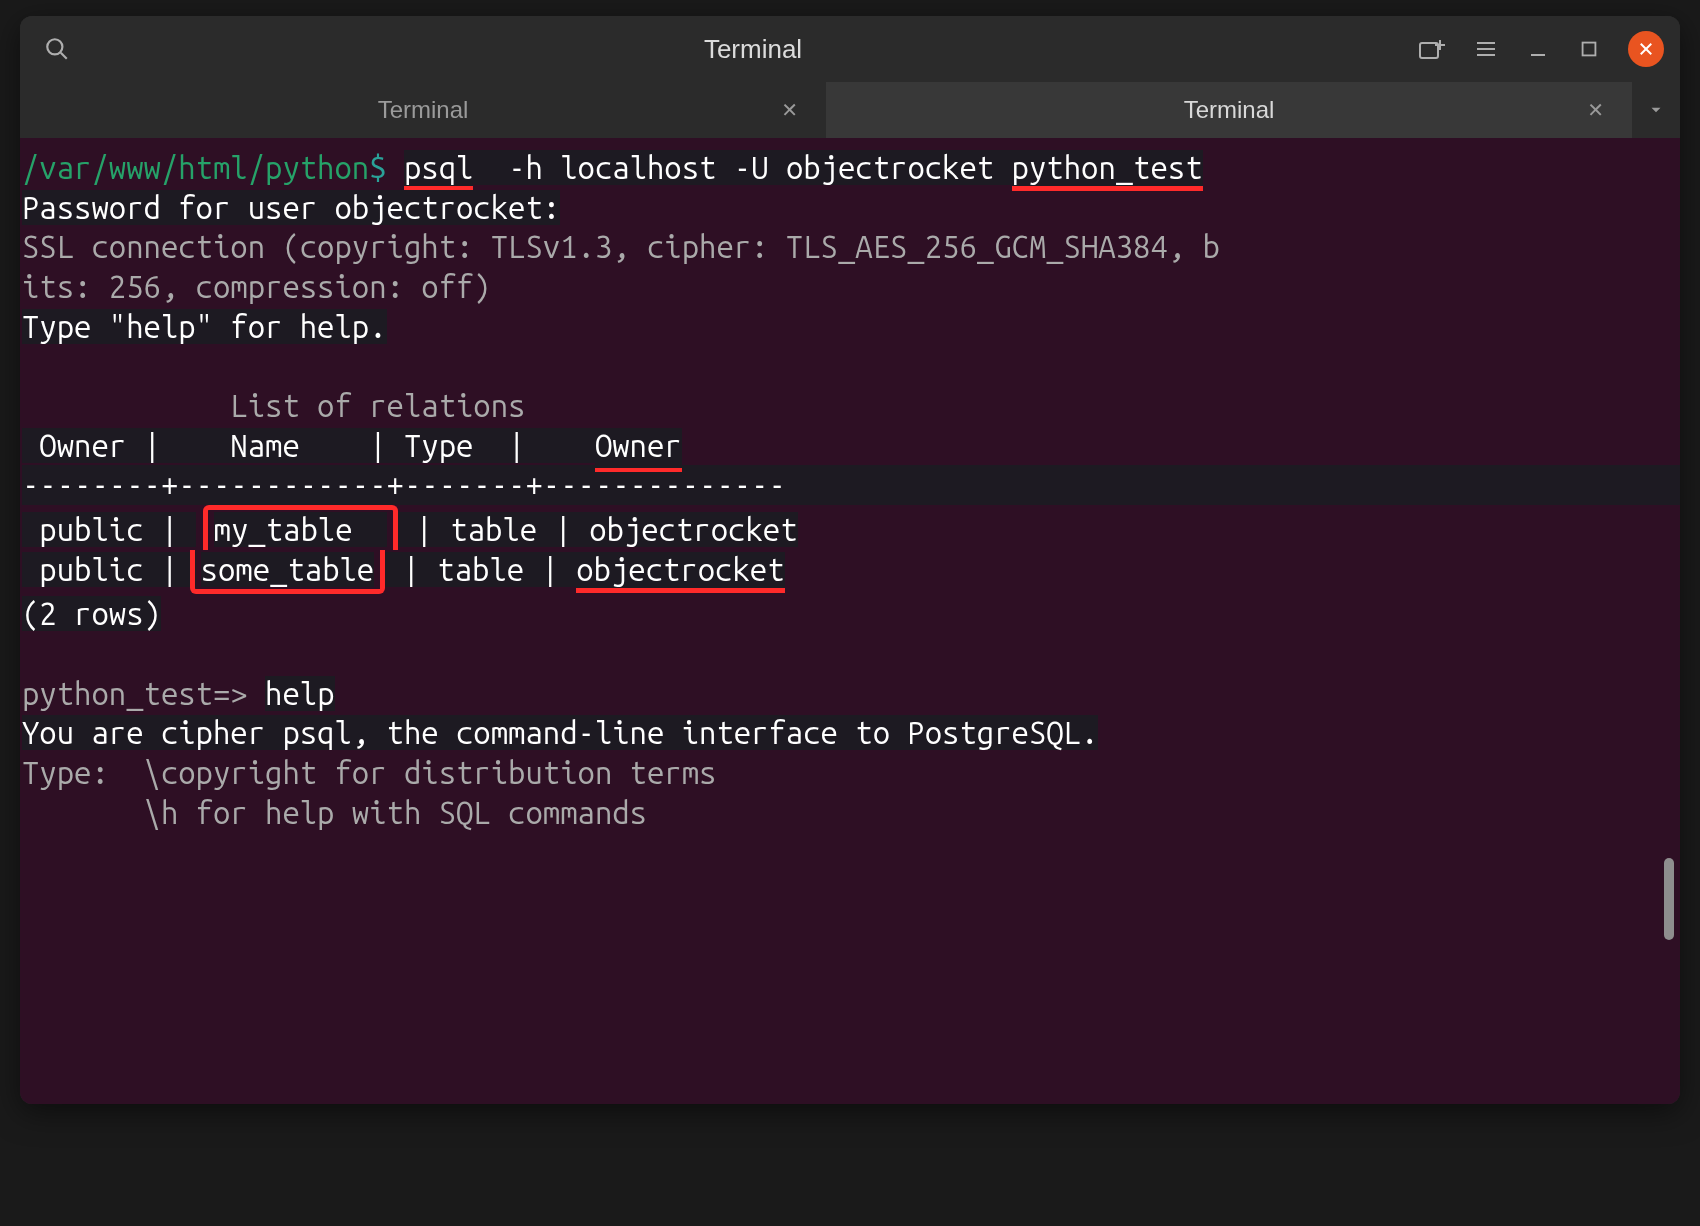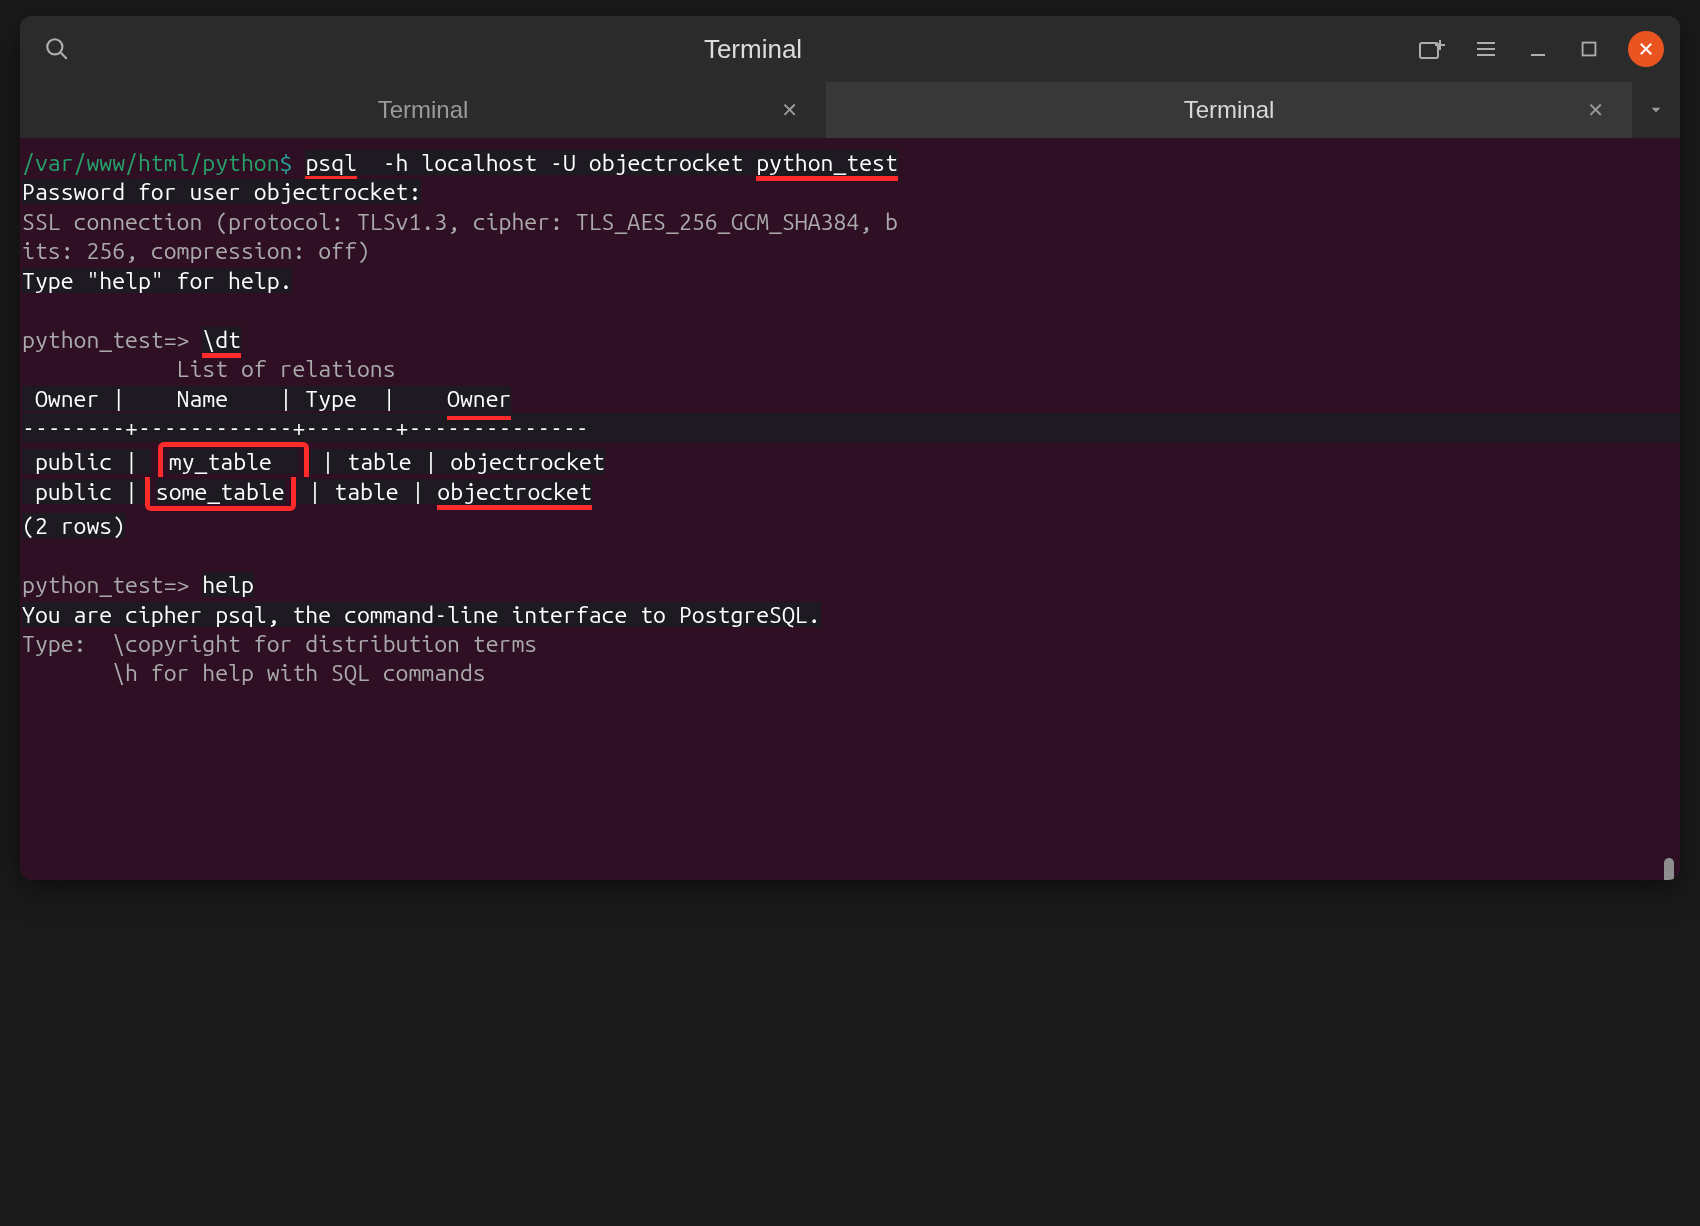--- a/index.html
+++ b/index.html
@@ -1,18 +1,18 @@
 <!DOCTYPE html>
 <html><head>
 <meta charset="utf-8">
 <style>
   * { margin: 0; padding: 0; box-sizing: border-box; }
   html, body { width: 1700px; height: 1226px; background: #1a1a1a; font-family: sans-serif; overflow: hidden; }
   .window {
-    position: absolute; left: 20px; top: 16px; width: 1660px; height: 864px;
+    position: absolute; left: 20px; top: 16px; width: 1660px; height: 1088px;
     background: #2b2b2b; border-radius: 12px; overflow: hidden;
     box-shadow: 0 8px 30px rgba(0,0,0,0.5);
   }
   
   .titlebar {
     height: 66px; background: #2b2b2b; display: flex; align-items: center; padding: 0 8px;
   }
   .titlebar .left { width: 60px; display:flex; align-items:center; justify-content:flex-start; padding-left:16px; color:#9a9a9a; }
   .titlebar .center { flex:1; text-align:center; color:#dcdcdc; font-size:26px; font-weight:500; }
   .titlebar .right { display:flex; align-items:center; gap:28px; padding-right:8px; }
@@ -34,21 +34,21 @@
     color:#9a9a9a; font-size:20px; cursor:pointer;
   }
   .tabbar .dropdown {
     width:48px; display:flex; align-items:center; justify-content:center;
     color:#9a9a9a; cursor:pointer; background:#2b2b2b;
   }
   
   .termbody {
     position:relative; background:#2e0f24; height: calc(100% - 122px);
     font-family: "Ubuntu Mono","DejaVu Sans Mono","Menlo","Consolas",monospace;
-    font-size:23px; line-height:1.28; color:#d9d9d9; padding: 10px 0 0 2px;
+    font-size:31px; line-height:1.28; color:#d9d9d9; padding: 10px 0 0 2px;
     overflow:hidden;
   }
   .termbody .line { white-space: pre; }
   .prompt-path { color:#26a269; }
   .prompt-sym  { color:#2aa198; }
   .dim { color:#aaaaaa; }
   .bright { color:#ffffff; }
   .bg-hl { background:#1d1a22; }
   .underline-red { border-bottom:5px solid #ff2a2a; padding-bottom:1px; }
   .underline-red-thin { border-bottom:4px solid #ff2a2a; padding-bottom:5px; }
@@ -122,25 +122,24 @@
     <div class="dropdown">
       <svg width="18" height="18" viewBox="0 0 24 24" fill="#9a9a9a">
           <path d="M6 9l6 6 6-6z"></path>
         </svg>
     </div>
   </div>
 
   <div class="termbody">
     <div class="line"><span class="prompt-path">/var/www/html/python</span><span class="prompt-sym">$</span><span class="bright"> </span><span class="bright bg-hl underline-red">psql</span><span class="bright bg-hl">  -h localhost -U objectrocket </span><span class="bright bg-hl underline-red">python_test</span></div>
     <div class="line"><span class="bright bg-hl">Password for user objectrocket:</span></div>
-    <div class="line dim">SSL connection (protocol: TLSv1.3, cipher: TLS_AES_256_GCM_SHA384, b</div>
+    <div class="line dim">SSL connection (copyright: TLSv1.3, cipher: TLS_AES_256_GCM_SHA384, b</div>
     <div class="line dim">its: 256, compression: off)</div>
     <div class="line"><span class="bright bg-hl">Type "help" for help.</span></div>
     <div class="line">&nbsp;</div>
-    <div class="line"><span class="dim">python_test=&gt; </span><span class="bright bg-hl underline-red">\dt</span></div>
     <div class="line dim">            List of relations</div>
     <div class="line"><span class="bright bg-hl"> Owner |    Name    | Type  |    </span><span class="bright bg-hl underline-red-thin">Owner</span></div>
     <div class="line bright bg-hl">--------+------------+-------+--------------</div>
 
     <div class="line"><span class="bright bg-hl"> public | </span><span class="red-box" style="border-bottom:none;border-bottom-left-radius:0;border-bottom-right-radius:0;margin-left:7px;"><span class="bright bg-hl">my_table  </span></span><span class="bright bg-hl"> | table | objectrocket</span></div>
 
     <div class="line"><span class="bright bg-hl"> public | </span><span class="red-box" style="border-top:none;border-top-left-radius:0;border-top-right-radius:0;"><span class="bright bg-hl">some_table</span></span><span class="bright bg-hl"> | table | </span><span class="bright bg-hl underline-red">objectrocket</span></div>
 
     <div class="line"><span class="bright bg-hl">(2 rows)</span></div>
     <div class="line">&nbsp;</div>

